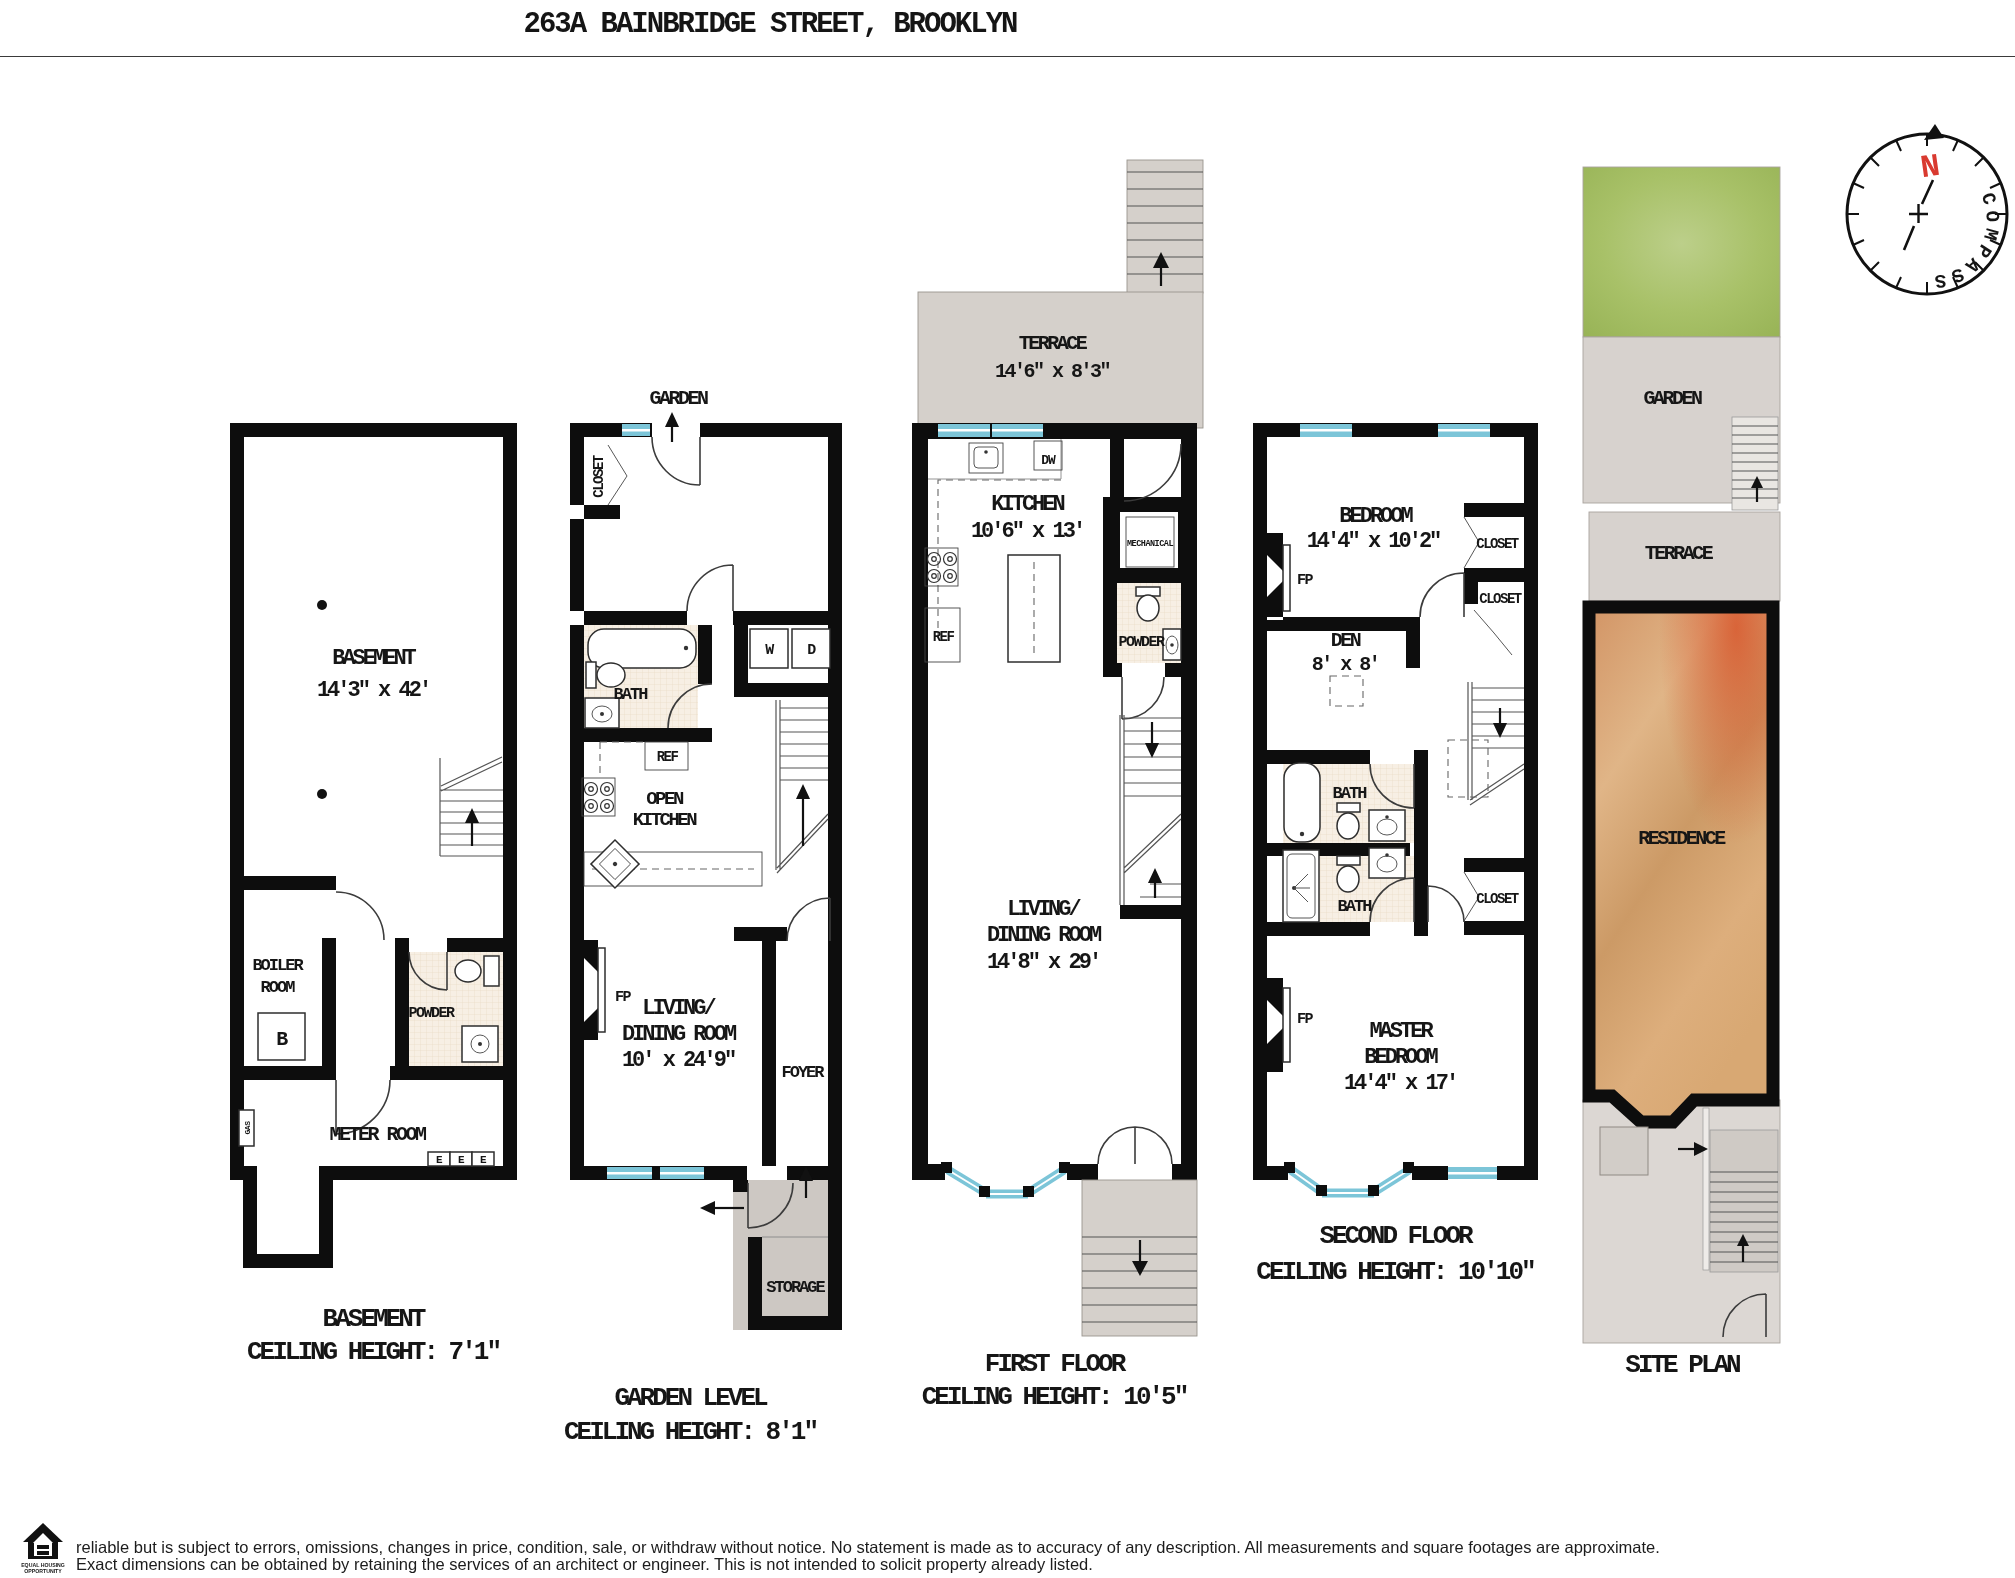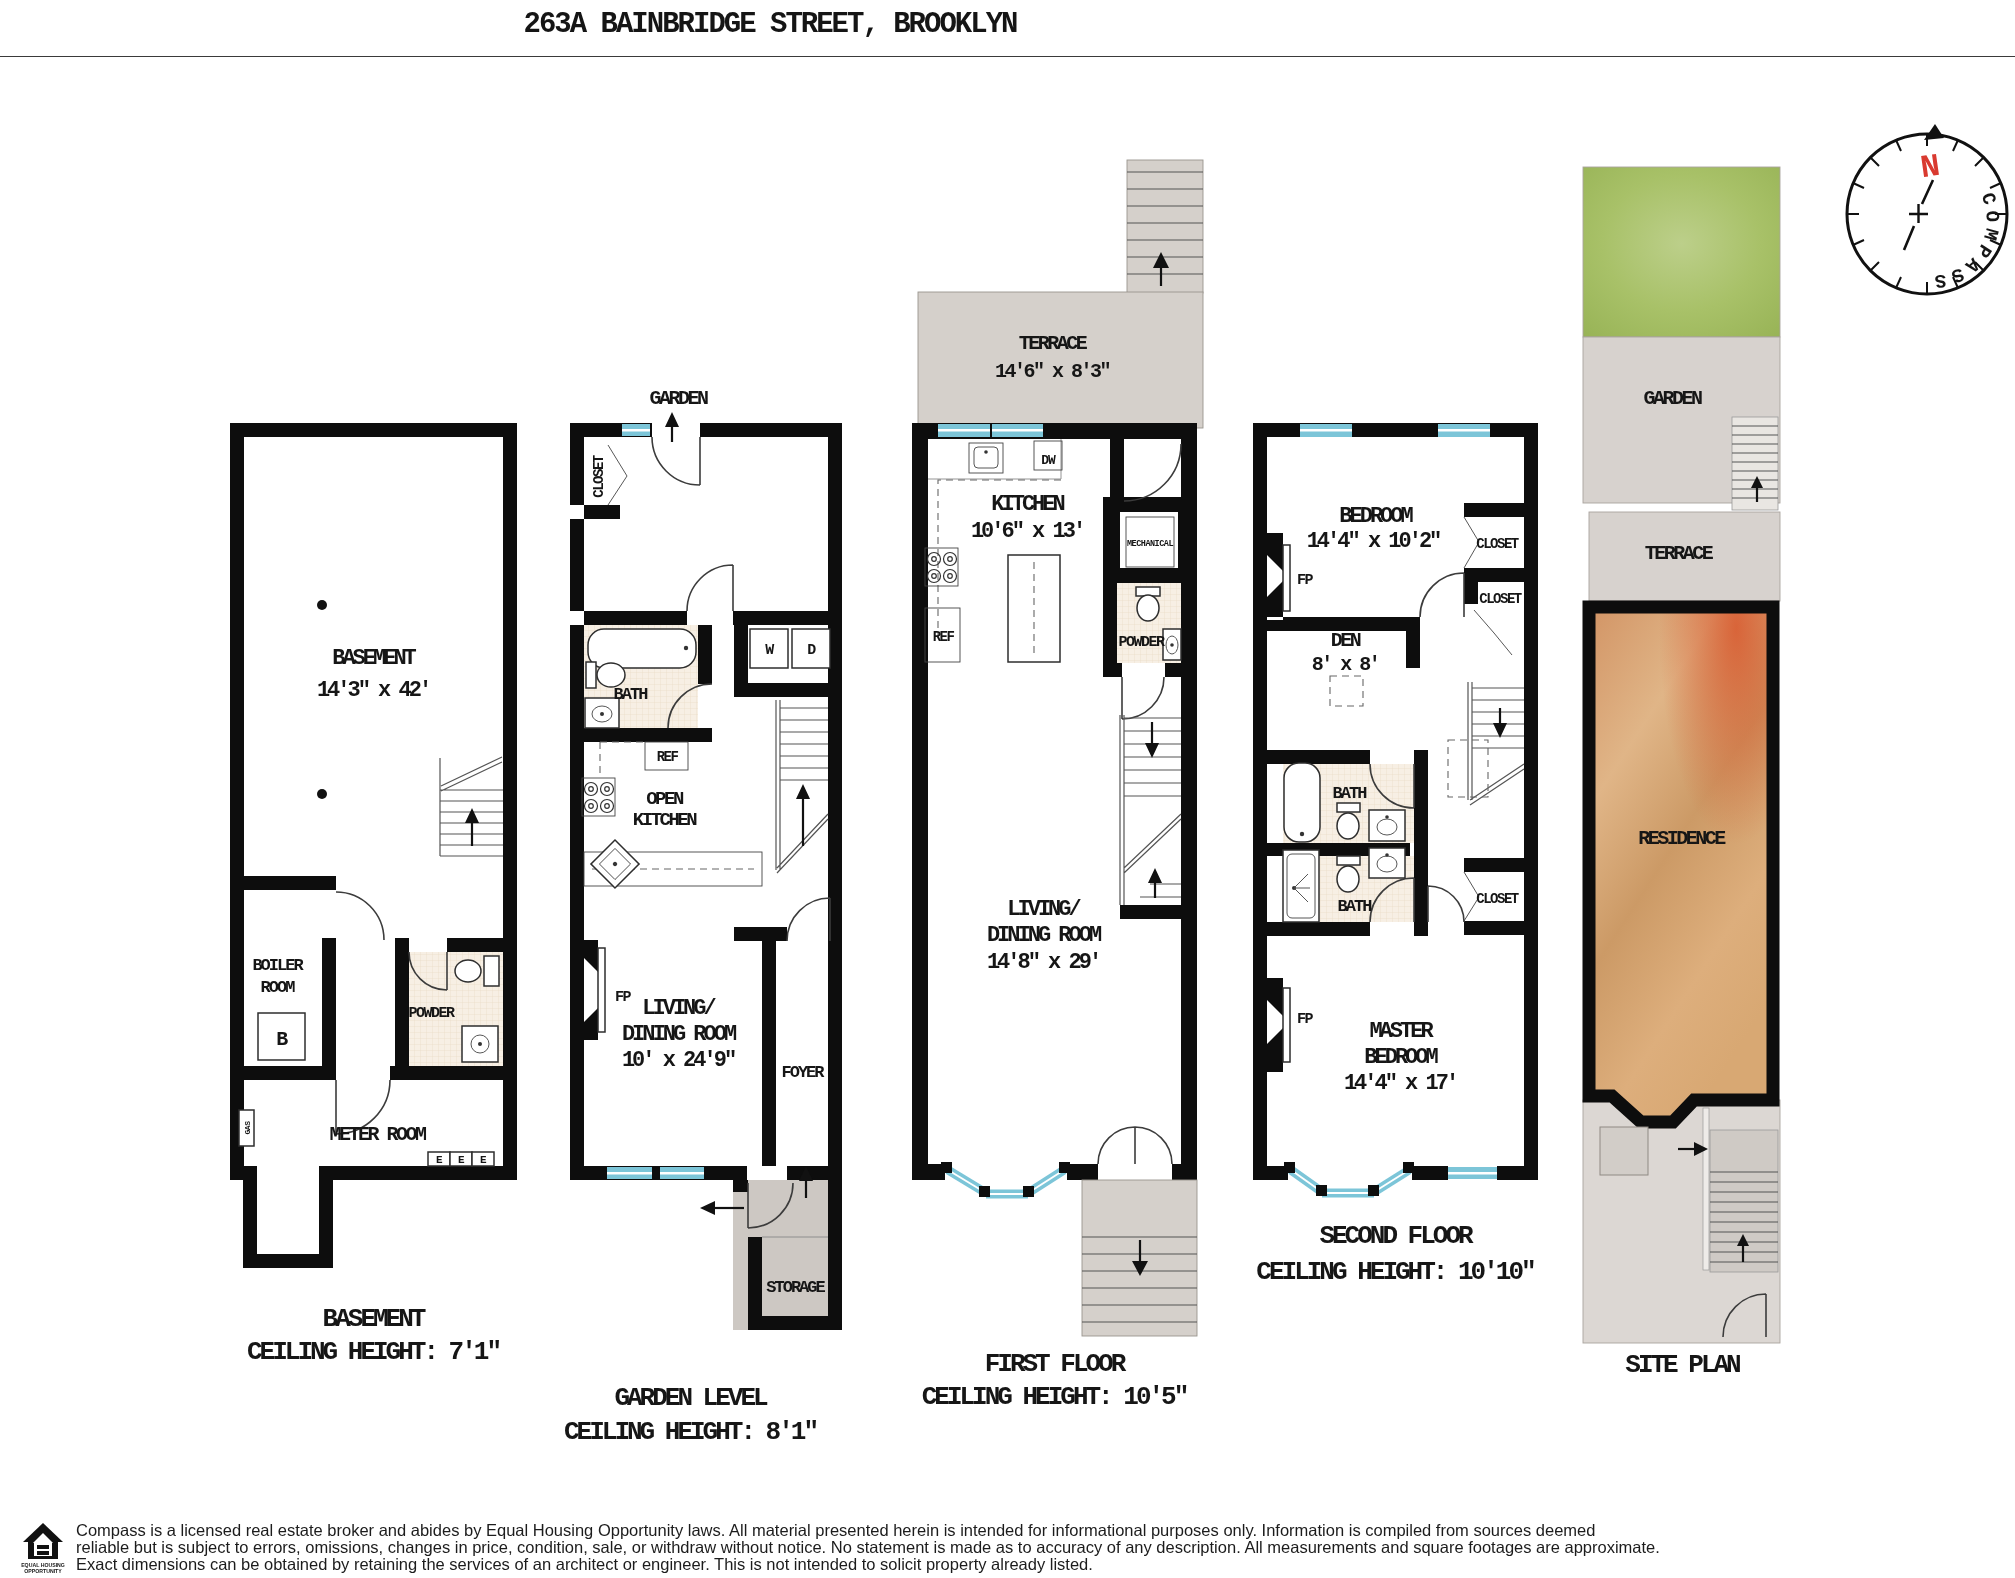--- a/index.html
+++ b/index.html
@@ -461,17 +461,16 @@
       <rect x="28" y="1538" width="30" height="21" fill="#111"></rect>
       <polygon points="33,1543 43,1533 53,1543" fill="#fff"></polygon>
       <rect x="34" y="1543" width="18" height="13" fill="#fff"></rect>
       <rect x="37" y="1545" width="12" height="4" fill="#111"></rect>
       <rect x="37" y="1551" width="12" height="4" fill="#111"></rect>
       <text x="43" y="1567" text-anchor="middle" style="font-family:'Liberation Sans',sans-serif;font-size:5.2px;letter-spacing:0;">EQUAL HOUSING</text>
       <text x="43" y="1573" text-anchor="middle" style="font-family:'Liberation Sans',sans-serif;font-size:5.2px;letter-spacing:0;">OPPORTUNITY</text>
     </g>
   </svg>
 
-  <div class="disc" style="top:1521px;">Compass is a licensed real estate broker and abides by Equal Housing Opportunity laws. All material presented herein is intended for informational purposes only. Information is compiled from sources deemed</div>
   <div class="disc" style="top:1555px;">Exact dimensions can be obtained by retaining the services of an architect or engineer. This is not intended to solicit property already listed.</div>
   <div class="disc" style="top:1538px;">reliable but is subject to errors, omissions, changes in price, condition, sale, or withdraw without notice. No statement is made as to accuracy of any description. All measurements and square footages are approximate.</div>
 
 </div>
 
 </body></html>

